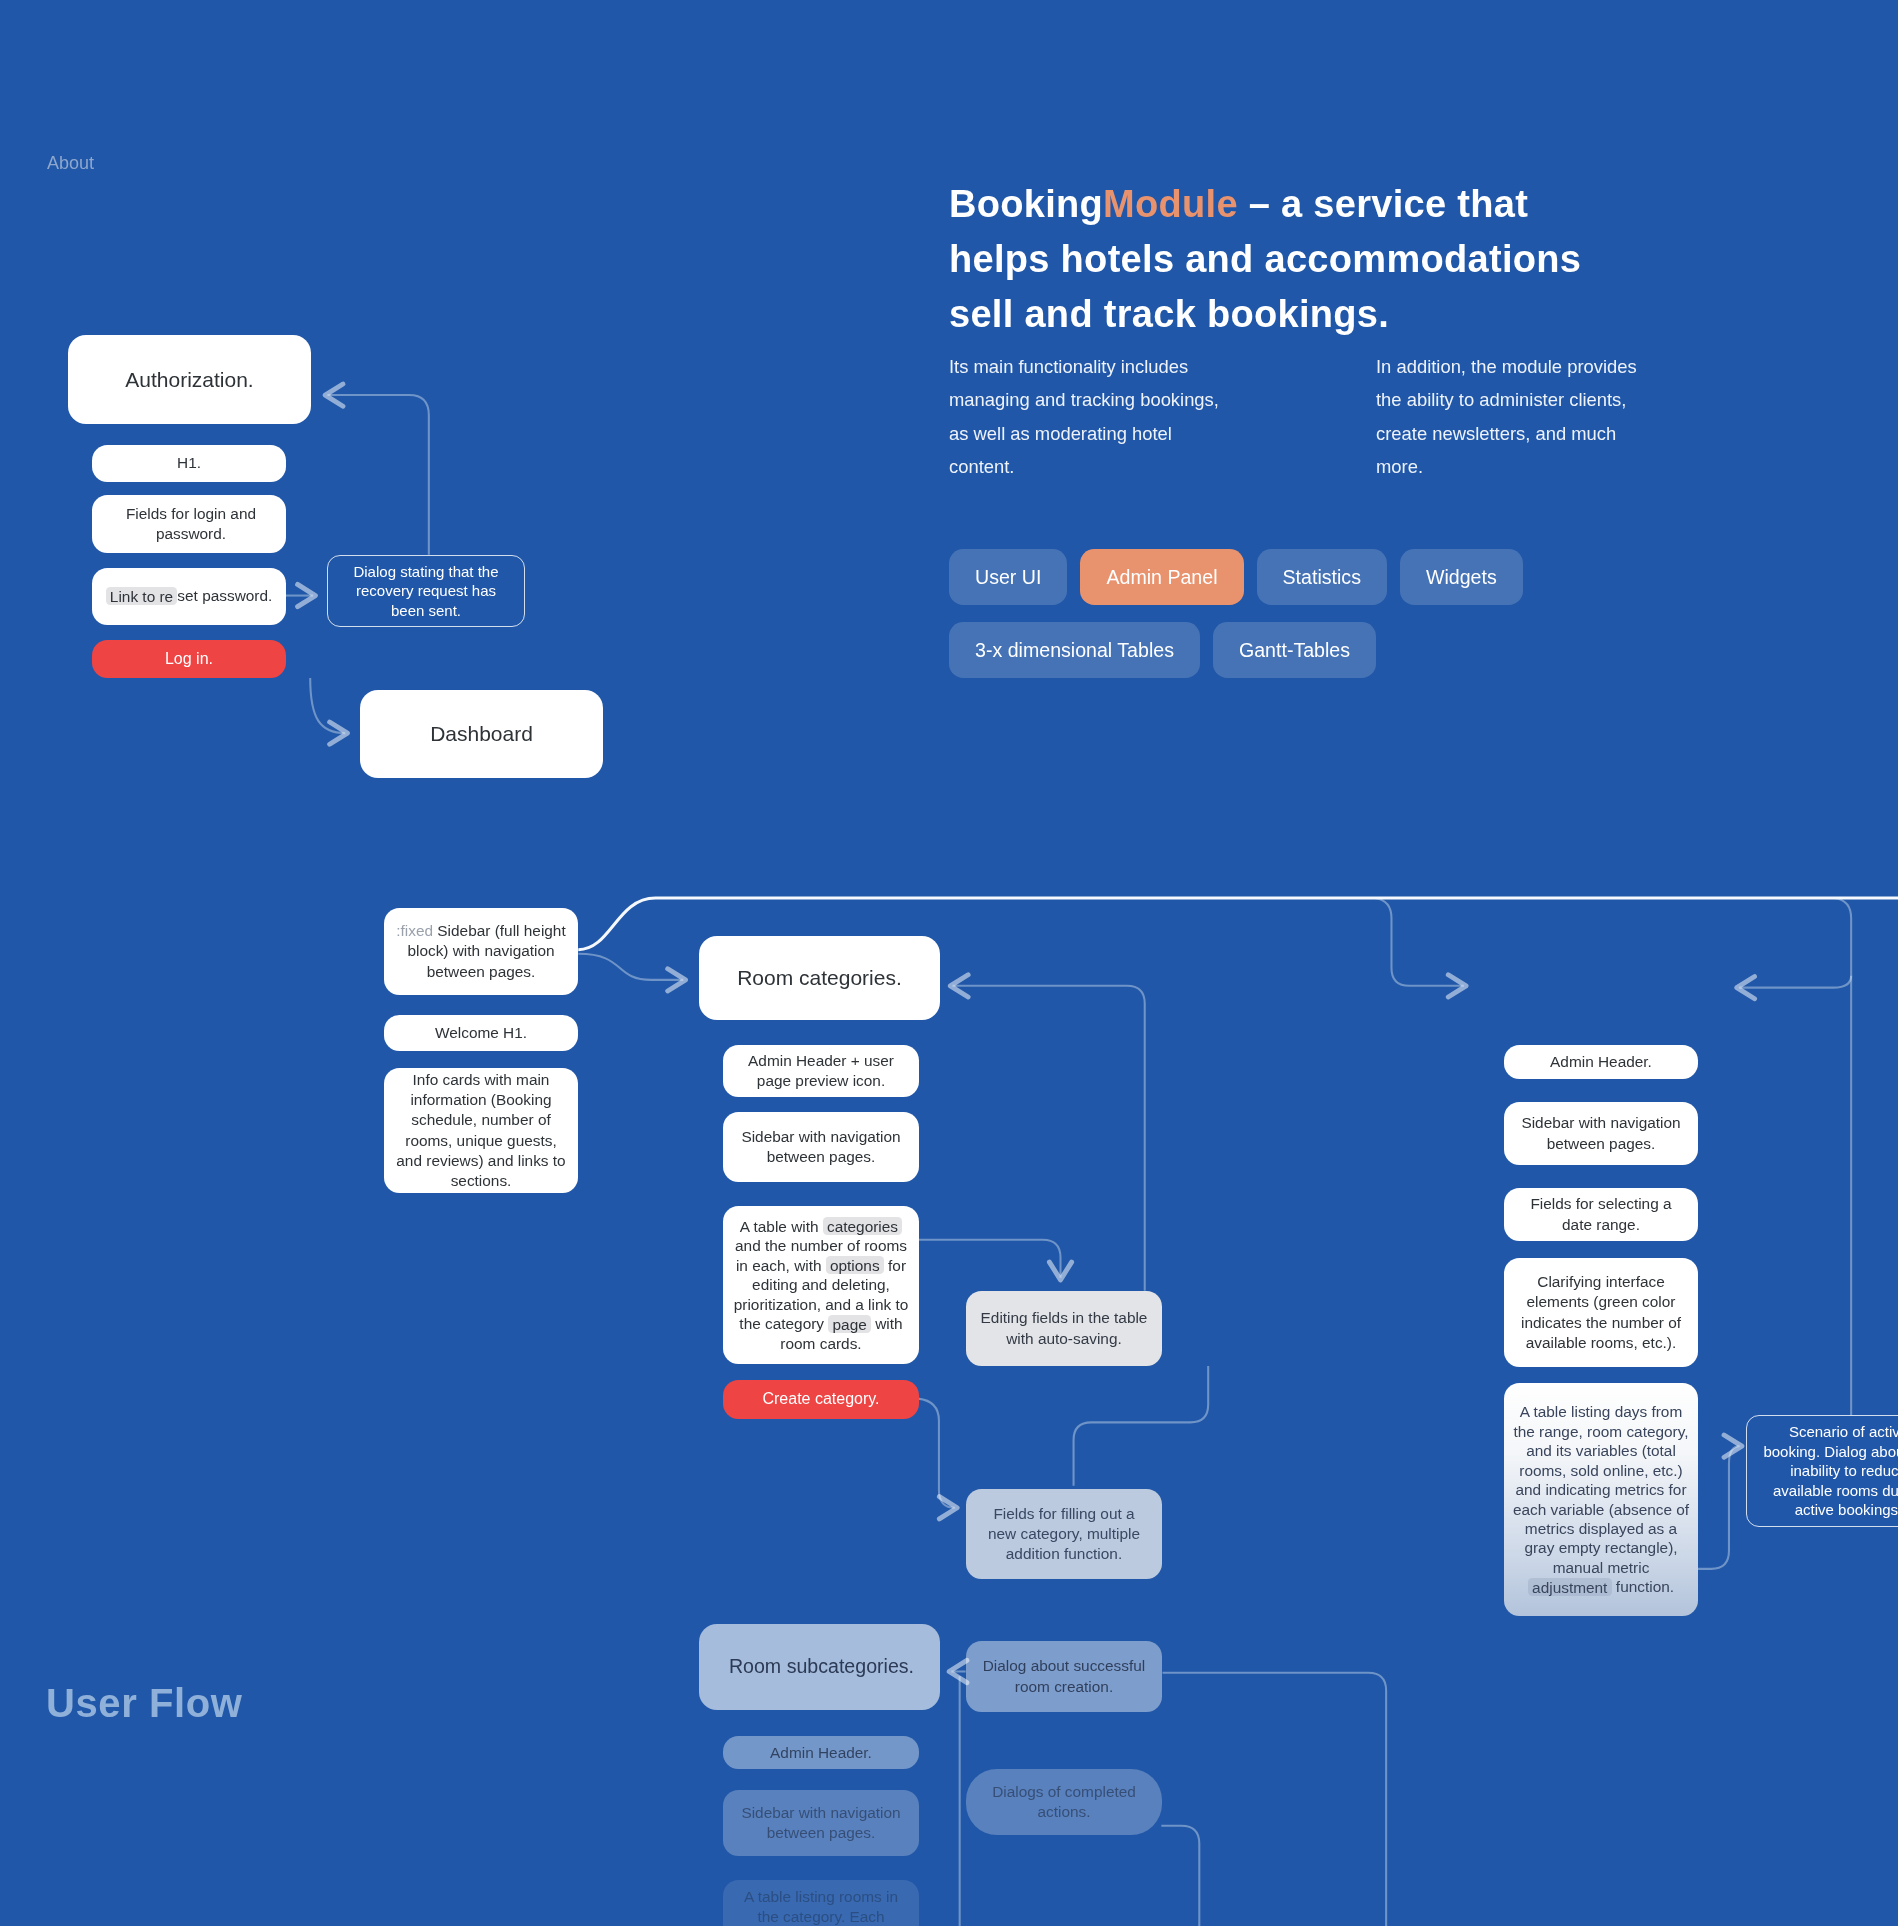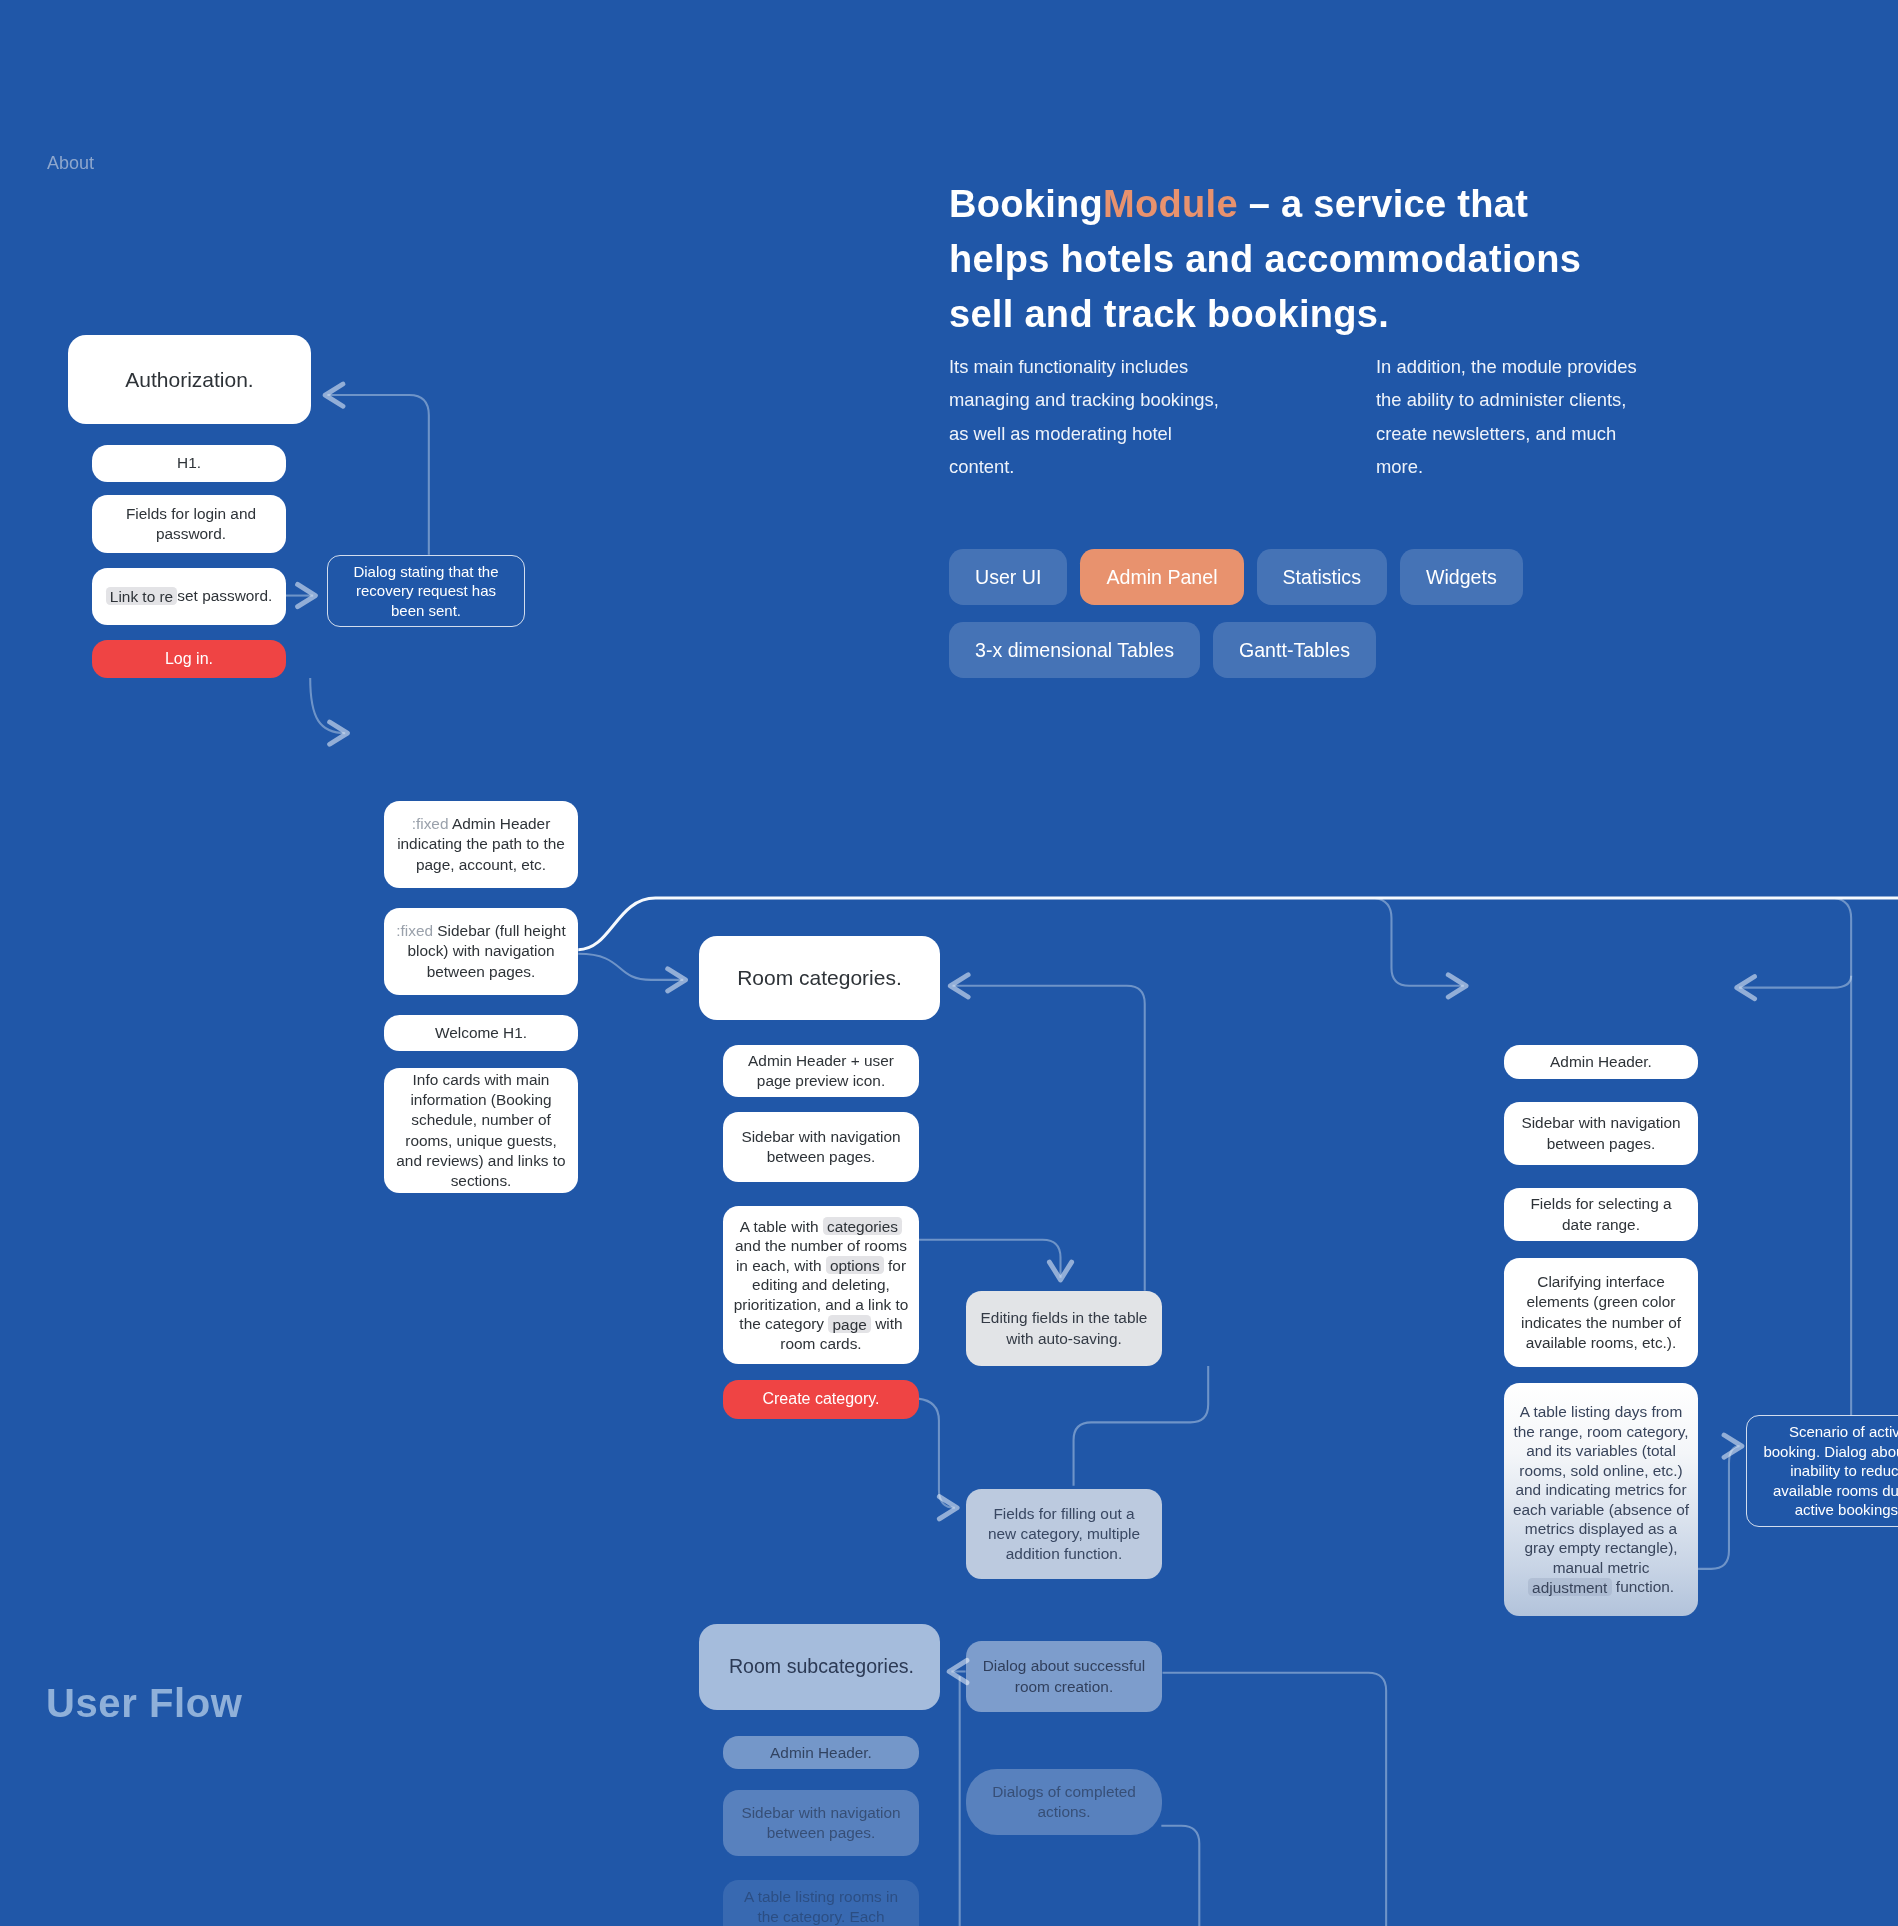--- a/index.html
+++ b/index.html
@@ -107,24 +107,21 @@
   <div class="node node--title" style="left:68px;top:335px;width:243px;height:89px;">Authorization.</div>
   <div class="node" style="left:92px;top:445px;width:194px;height:37px;">H1.</div>
   <div class="node" style="left:92px;top:495px;width:194px;height:58px;padding-left:16px;">Fields for login and password.</div>
   <div class="node" style="left:92px;top:568px;width:194px;height:57px;">
       <span>
     <span class="hl">Link to re</span><span>set password.</span></span>
   </div>
   <div class="node node--dark" style="left:92px;top:640px;width:194px;height:38px;">Log in.</div>
   <div class="node node--outline" style="left:327px;top:555px;width:198px;height:72px;padding:7.1px 16.6px;">Dialog stating that the recovery request has been sent.</div>
 
-  <div class="node" style="left:384px;top:801px;width:194px;height:87px;">
-      <span>
-    <span class="prefix">:fixed </span><span>Admin Header indicating the path to the page, account, etc.</span></span>
-  </div>
+  <div class="node node--title" style="left:360px;top:690px;width:243px;height:88px;">Dashboard</div>
   <div class="node" style="left:384px;top:908px;width:194px;height:87px;">
       <span>
     <span class="prefix">:fixed </span><span>Sidebar (full height block) with navigation between pages.</span></span>
   </div>
   <div class="node" style="left:384px;top:1015px;width:194px;height:36px;">Welcome H1.</div>
   <div class="node" style="left:384px;top:1068px;width:194px;height:125px;">Info cards with main information (Booking schedule, number of rooms, unique guests, and reviews) and links to sections.</div>
 
   <div class="node node--title" style="left:699px;top:936px;width:241px;height:84px;">Room categories.</div>
   <div class="node" style="left:723px;top:1045px;width:196px;height:52px;">Admin Header + user page preview icon.</div>
   <div class="node" style="left:723px;top:1112px;width:196px;height:70px;">Sidebar with navigation between pages.</div>

